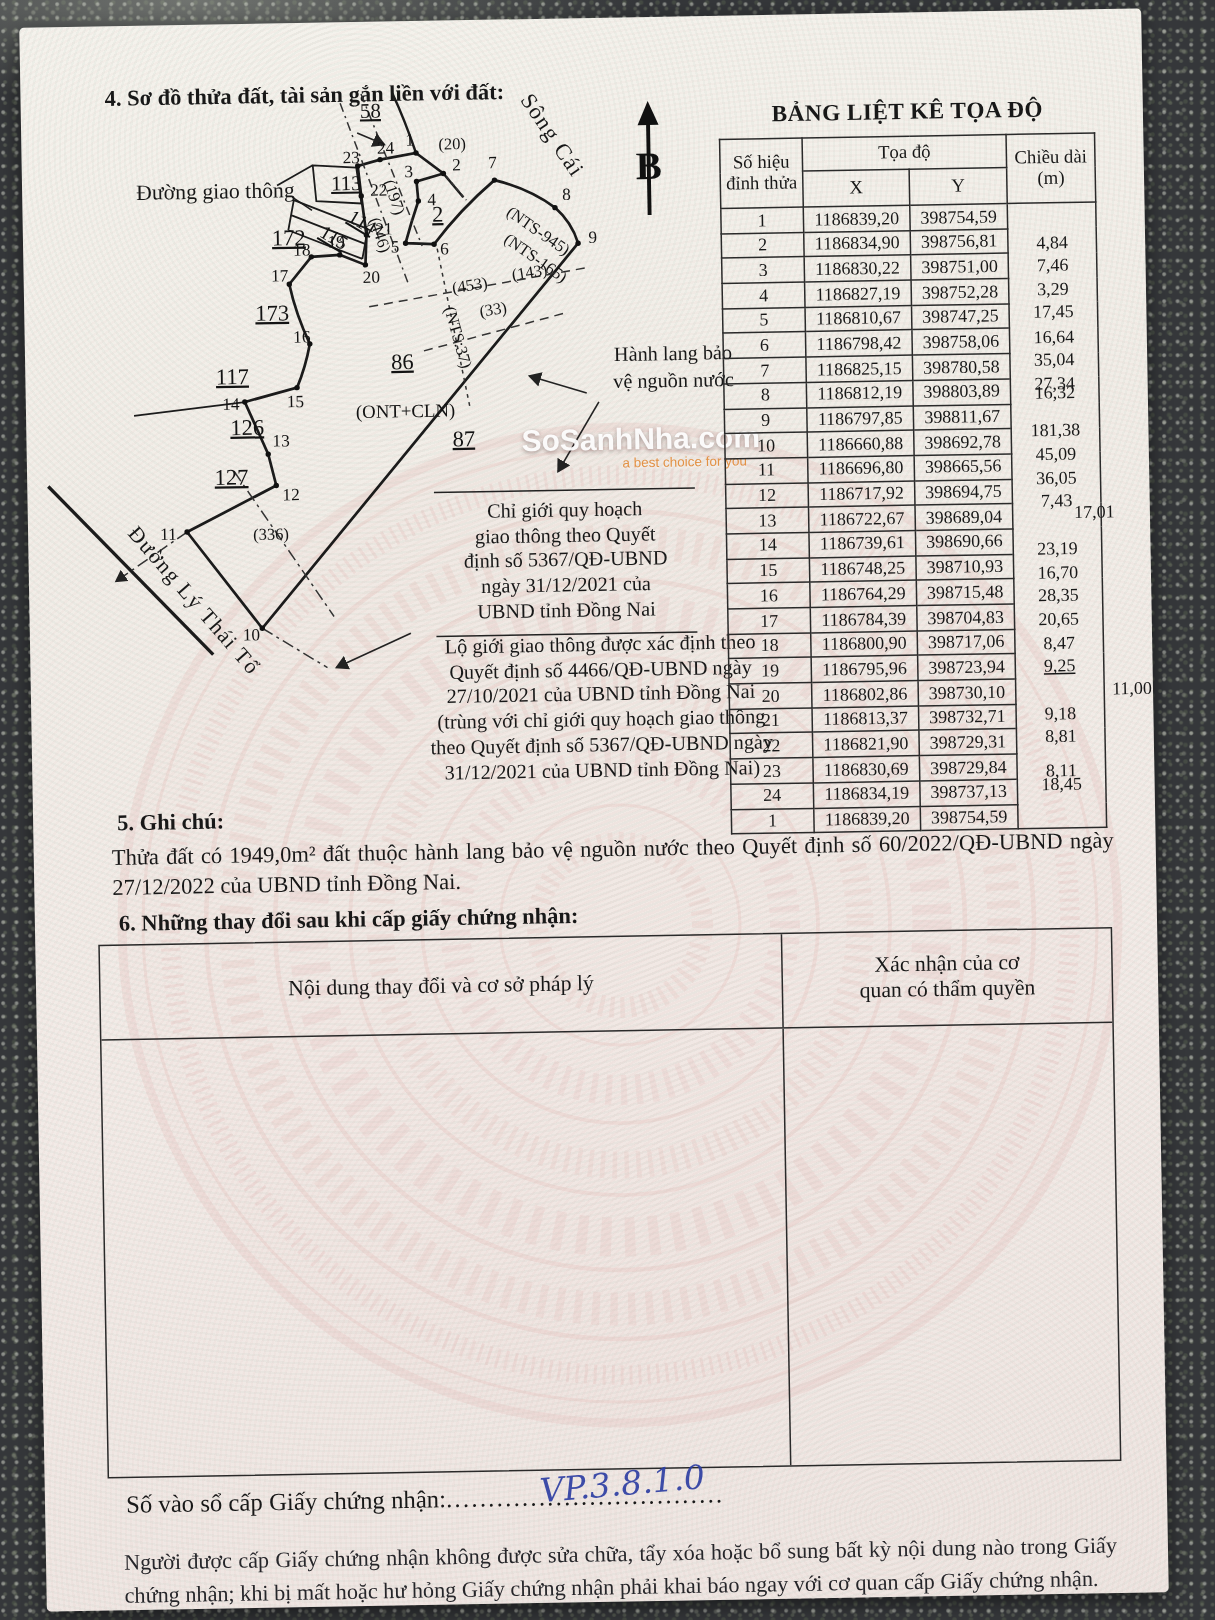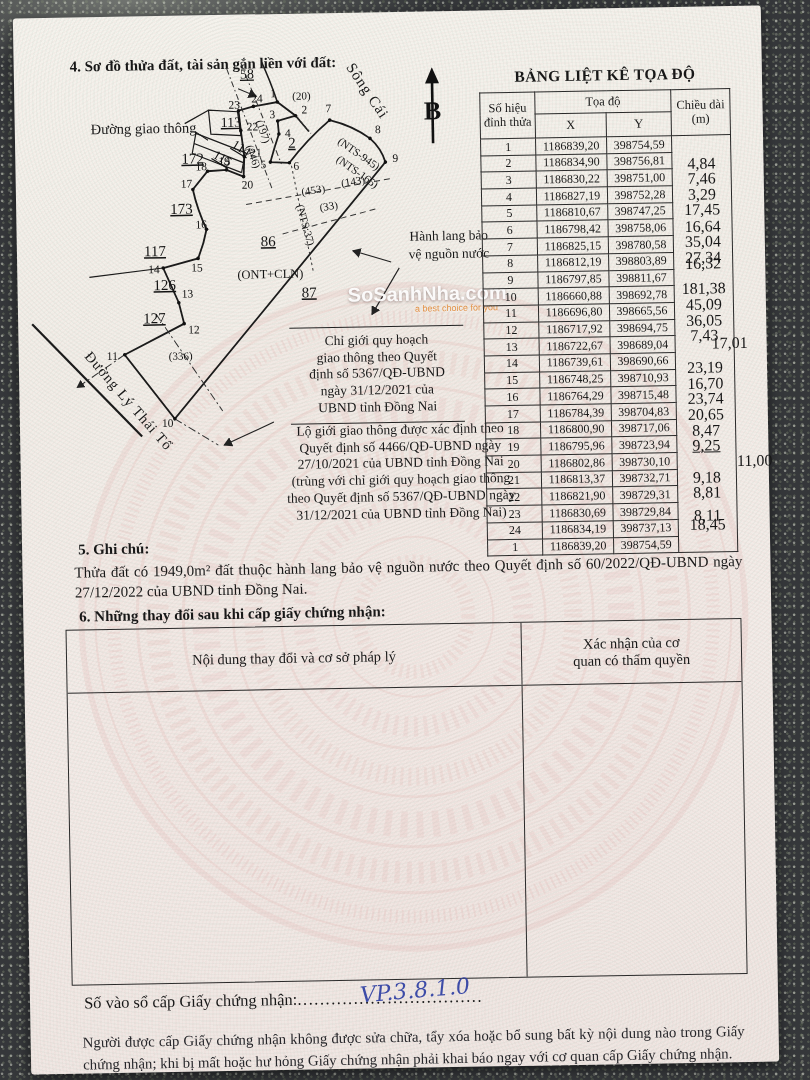--- a/index.html
+++ b/index.html
@@ -31,21 +31,21 @@
   
   #coord-wrap{left:465px;top:58px;width:252px;}
   #coord-title{text-align:center;font-weight:bold;font-size:15.5px;letter-spacing:.3px;}
   table.ct{border-collapse:collapse;margin-top:6px;width:250px;table-layout:fixed;}
   table.ct td,table.ct th{border:1.3px solid #2a2a2a;font-weight:normal;
     font-size:12px;text-align:center;padding:0;line-height:1.05;vertical-align:middle;}
   table.ct thead th{font-size:12.5px;}
   table.ct tbody td{height:15.7px;}
   .len-cell{vertical-align:top;}
   .len-col{position:relative;width:100%;height:392px;}
-  .len-col span{position:absolute;left:0;width:100%;text-align:center;font-size:16px;}
+  .len-col span{position:absolute;left:0;width:100%;text-align:center;font-size:12px;}
   
   #diagram{left:30px;top:50px;width:450px;height:482px;}
   #diagram svg{overflow:visible;}
   .dg-note{font-size:13.5px;line-height:1.24;text-align:center;}
   #note1{left:271px;top:314px;width:174px;border-top:1.5px solid #222;border-bottom:1.5px solid #222;padding:5px 0 6px;}
   #note2{left:248px;top:410px;width:264px;}
   #water-note{left:373px;top:216px;width:118px;font-size:13.5px;line-height:1.3;text-align:center;}
   #road-top{left:76px;top:104px;font-size:14.5px;}
   #road-left{left:44px;top:376px;width:130px;font-size:14.5px;transform:rotate(50deg);text-align:center;letter-spacing:1px;}
   #river{left:308px;top:70px;width:90px;font-size:15px;transform:rotate(57deg);text-align:center;letter-spacing:1px;}
@@ -285,21 +285,21 @@
                   <span style="top: 86.2px;">35,04</span>
                   <span style="top: 101.9px;">27,34</span>
                   <span style="top: 108px;">16,32</span>
                   <span style="top: 133.3px;">181,38</span>
                   <span style="top: 149px;">45,09</span>
                   <span style="top: 164.7px;">36,05</span>
                   <span style="top: 180.4px;">7,43</span>
                   <span style="top: 188px; padding-left: 25px;">17,01</span>
                   <span style="top: 211.8px;">23,19</span>
                   <span style="top: 227.5px;">16,70</span>
-                  <span style="top: 243.2px;">23,74</span>
+                  <span style="top: 243.2px;">28,35</span>
                   <span style="top: 258.9px;">20,65</span>
                   <span style="top: 274.6px;">8,47</span>
                   <span style="top: 290.3px; text-decoration: underline;">9,25</span>
                   <span style="top: 306px; padding-left: 48px;">11,00</span>
                   <span style="top: 321.7px;">9,18</span>
                   <span style="top: 337.4px;">8,81</span>
                   <span style="top: 360px;">8,11</span>
                   <span style="top: 368.8px;">18,45</span>
                 </div>
               </td>

